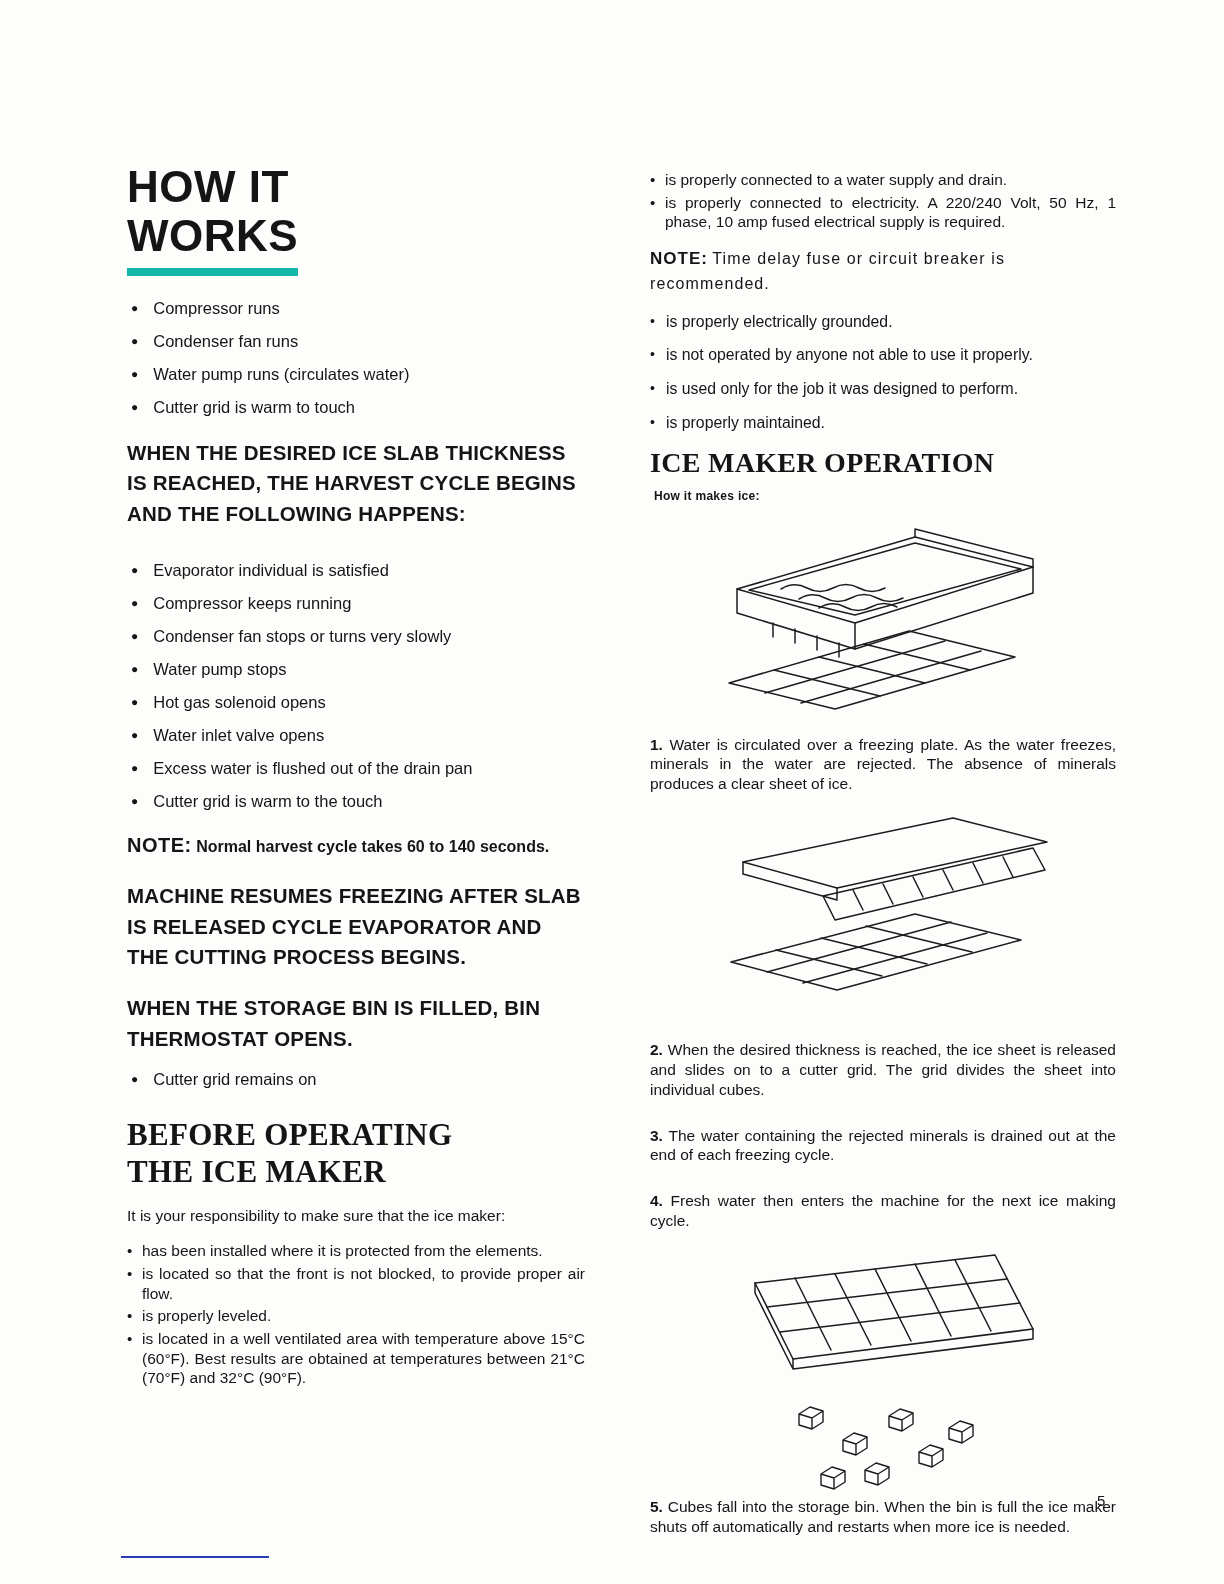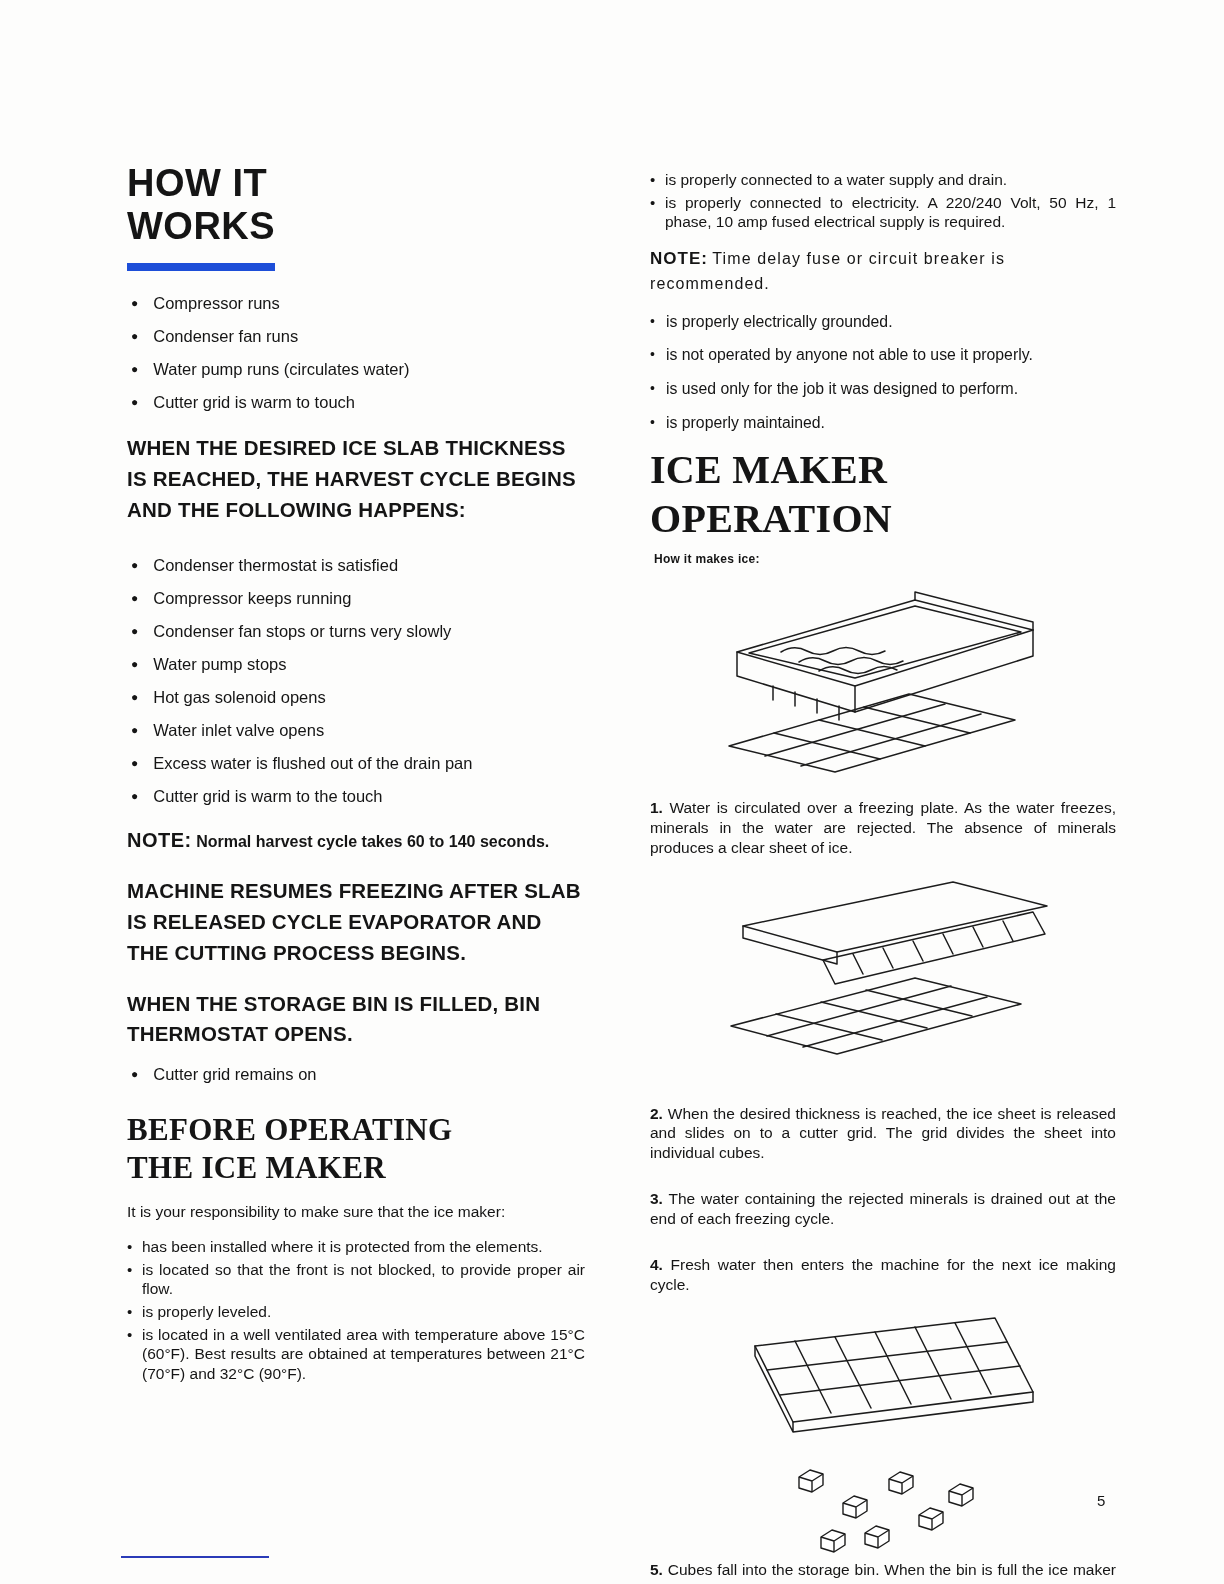--- a/index.html
+++ b/index.html
@@ -5,22 +5,22 @@
   html,body{margin:0;padding:0;}
   body{
     width:1224px;height:1584px;position:relative;overflow:hidden;
     background:#fdfdfc;color:#151515;
     font-family:"Liberation Sans",sans-serif;
   }
   .col{position:absolute;}
   #col-left{left:127px;top:162px;width:458px;}
   #col-right{left:650px;top:168px;width:466px;}
 
-  .title{font-weight:700;font-size:38px;line-height:1.12;letter-spacing:.5px;margin:0;}
-  .title .u{display:inline-block;border-bottom:8px solid #1d4ed8;padding-bottom:16px;}
+  .title{font-weight:700;font-size:44px;line-height:1.12;letter-spacing:.5px;margin:0;}
+  .title .u{display:inline-block;border-bottom:8px solid #14b8a6;padding-bottom:7px;}
 
   ul{list-style:none;margin:0;padding:0;}
 
   .dots{margin-top:22px;margin-left:4px;}
   .dots li{display:flex;align-items:flex-start;gap:15px;font-size:16.5px;line-height:1.25;margin-bottom:12px;}
   .dots .bullet{font-size:12px;line-height:1.75;flex:0 0 auto;}
 
   .h-sans{font-size:20.5px;font-weight:700;line-height:1.5;margin:20px 0 0 0;letter-spacing:.2px;}
 
   .note{margin:20px 0 0 0;font-size:16px;font-weight:700;line-height:1.35;}
@@ -35,21 +35,21 @@
   .tdots .bullet{position:absolute;left:0;top:0;font-size:15px;}
 
   .note2{margin:14px 0 0 0;font-size:16px;line-height:1.5;}
   .note2 .lbl{font-weight:700;font-size:17px;letter-spacing:1px;}
   .note2 .txt{letter-spacing:1.1px;}
 
   .mdots{margin-top:16px;}
   .mdots li{padding-left:16px;position:relative;margin-bottom:14px;font-size:15.8px;line-height:1.25;}
   .mdots .bullet{position:absolute;left:0;top:1px;font-size:14px;}
 
-  .op-heading{margin-top:12px;font-size:40px;}
+  .op-heading{margin-top:12px;font-size:28px;}
   .how{font-weight:700;font-size:12px;margin:8px 0 0 4px;letter-spacing:.3px;}
 
   .illus{display:block;margin:4px auto 0 auto;}
   .step{margin:6px 0 0 0;font-size:15.5px;line-height:1.28;text-align:justify;}
   .steps-mid .step{margin-top:26px;}
 
   #page-number{position:absolute;left:1097px;top:1492px;font-size:15px;}
   #footer-rule{position:absolute;left:121px;top:1556px;width:148px;height:2px;background:#2a3bb8;}
 </style>
 </head>
@@ -79,21 +79,21 @@
         <span class="bullet">●</span>
         <span>Cutter grid is warm to touch</span>
       </li>
   </ul>
 
   <h2 class="h-sans">WHEN THE DESIRED ICE SLAB THICKNESS IS REACHED, THE HARVEST CYCLE BEGINS AND THE FOLLOWING HAPPENS:</h2>
 
   <ul class="dots" style="margin-top:30px;">
     <li>
         <span class="bullet">●</span>
-        <span>Condenser thermostat is satisfied</span>
+        <span>Evaporator individual is satisfied</span>
       </li>
     <li>
         <span class="bullet">●</span>
         <span>Compressor keeps running</span>
       </li>
     <li>
         <span class="bullet">●</span>
         <span>Condenser fan stops or turns very slowly</span>
       </li>
     <li>

